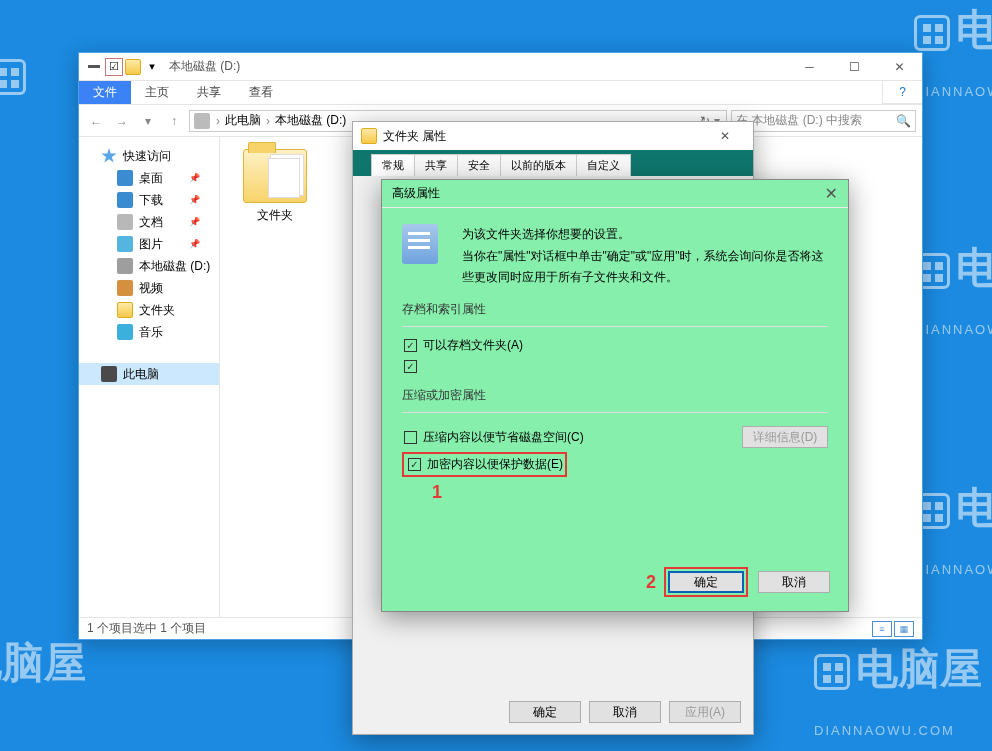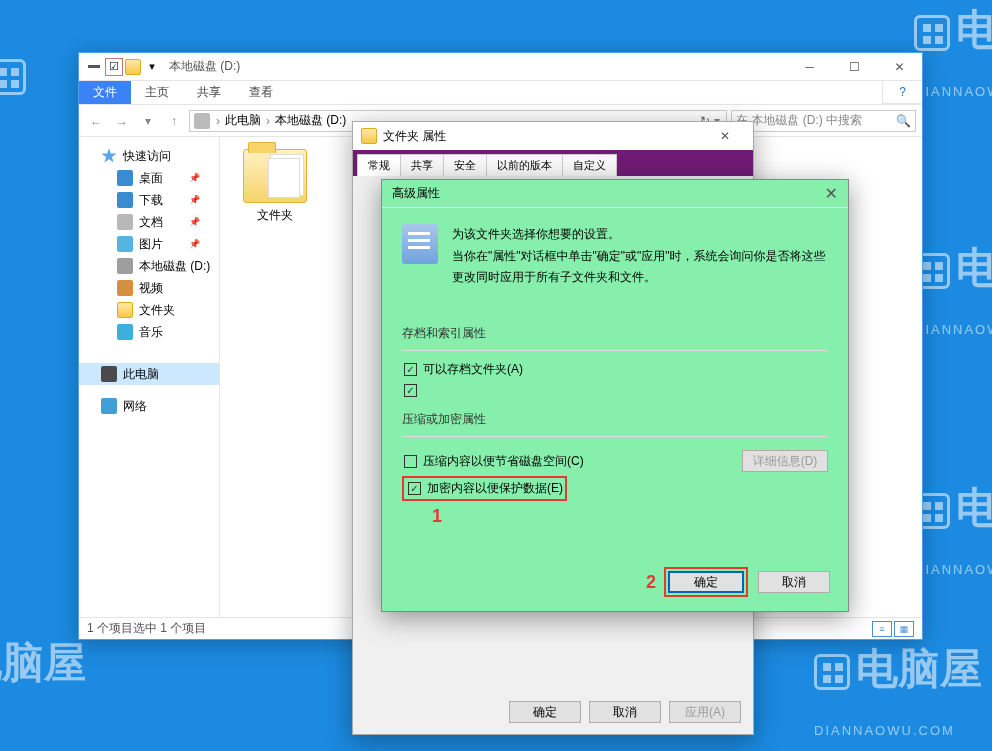--- a/index.html
+++ b/index.html
@@ -62,32 +62,32 @@
 .folder-big::after { content:""; position:absolute; right:6px; bottom:4px; width:30px; height:38px; background:#fff; border:1px solid #ddd; box-shadow:3px -3px 0 #fff,3px -3px 0 1px #ddd; }
 
 .statusbar { height:22px; border-top:1px solid #e5e5e5; display:flex; align-items:center; padding:0 8px; color:#555; }
 .statusbar .right { margin-left:auto; display:flex; gap:2px; }
 .viewbtn { width:20px; height:16px; border:1px solid #4a8fd8; display:flex; align-items:center; justify-content:center; font-size:9px; color:#4a8fd8; }
 
 .propdialog { position:absolute; left:352px; top:121px; width:402px; height:614px; background:#f0f0f0; border:1px solid #aaa; box-shadow:0 6px 25px rgba(0,0,0,0.35); z-index:5; }
 .propdialog .dlgtitle { height:28px; background:#fff; display:flex; align-items:center; padding:0 8px; }
 .propdialog .dlgtitle .ico { width:16px; height:16px; background:linear-gradient(#ffe9a6,#f7c948); border:1px solid #dcae1e; margin-right:6px; border-radius:2px; }
 .propdialog .close { margin-left:auto; width:40px; text-align:center; color:#555; }
-.proptabs { display:flex; padding:4px 4px 0; background:#701a75; }
+.proptabs { display:flex; padding:4px 18px 0; background:#0f766e; }
 .proptabs .ptab { padding:3px 10px; border:1px solid #ccc; border-bottom:none; margin-right:-1px; background:#f8f8f8; font-size:11px; }
 .proptabs .ptab.active { background:#fff; }
 .propbtns { position:absolute; bottom:0; left:0; right:0; height:44px; background:#f0f0f0; display:flex; align-items:center; justify-content:flex-end; padding:0 12px; gap:8px; }
 .btn { min-width:72px; height:22px; background:#e1e1e1; border:1px solid #adadad; display:flex; align-items:center; justify-content:center; font-size:12px; }
 .btn.disabled { color:#9a9a9a; }
 
 .advdialog { position:absolute; left:381px; top:179px; width:468px; height:433px; background:#86efac; border:1px solid #888; box-shadow:0 6px 25px rgba(0,0,0,0.4); z-index:10; }
 .advdialog .dlgtitle { height:28px; display:flex; align-items:center; padding:0 10px; border-bottom:1px solid #eee; }
 .advdialog .close { margin-left:auto; font-size:16px; color:#555; }
 .advbody { padding:16px 20px; }
-.advhead { display:flex; gap:14px; margin-bottom:36px; }
+.advhead { display:flex; gap:24px; margin-bottom:12px; }
 .advhead .bigico { width:36px; height:40px; background:linear-gradient(#a7c8eb,#6fa3de); border-radius:3px; flex-shrink:0; position:relative; }
 .advhead .bigico::after { content:""; position:absolute; left:6px; top:8px; width:22px; height:3px; background:#fff; box-shadow:0 7px 0 #fff,0 14px 0 #fff; }
 .advhead p { line-height:1.8; }
 .group { margin-bottom:14px; }
 .group .gtitle { margin-bottom:8px; color:#333; }
 .group .gline { height:1px; background:#ddd; margin-bottom:10px; }
 .chk { display:flex; align-items:center; gap:6px; margin:6px 0; padding-left:2px; }
 .chk .box { width:13px; height:13px; border:1px solid #333; display:flex; align-items:center; justify-content:center; font-size:10px; color:#333; flex-shrink:0; }
 .compressrow { display:flex; align-items:center; }
 .compressrow .details { margin-left:auto; }
@@ -192,24 +192,20 @@
           <span class="ico ico-music"></span>
           <span>音乐</span>
         </div>
       <div class="spacer"></div>
       <div class="spacer"></div>
       <div class="navitem sel">
           <span class="ico ico-pc"></span>
           <span>此电脑</span>
         </div>
       <div class="spacer"></div>
-      <div class="navitem">
-          <span class="ico ico-net"></span>
-          <span>网络</span>
-        </div>
     </div>
     <div class="content">
       <div class="folder-item">
         <div class="folder-big"></div>
         <div>文件夹</div>
       </div>
     </div>
   </div>
   <div class="statusbar">
     <span>1 个项目</span>

